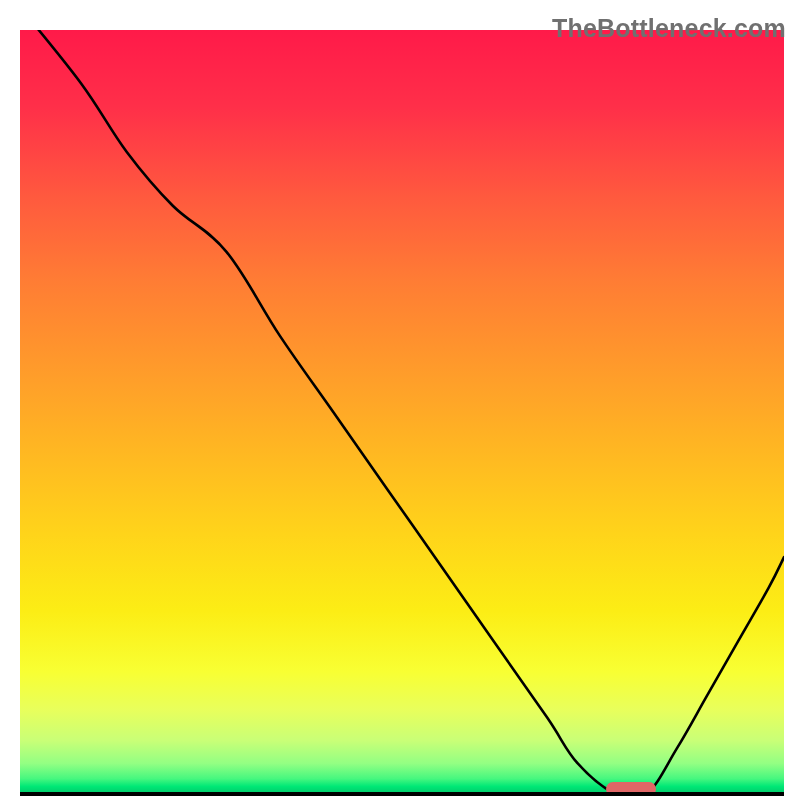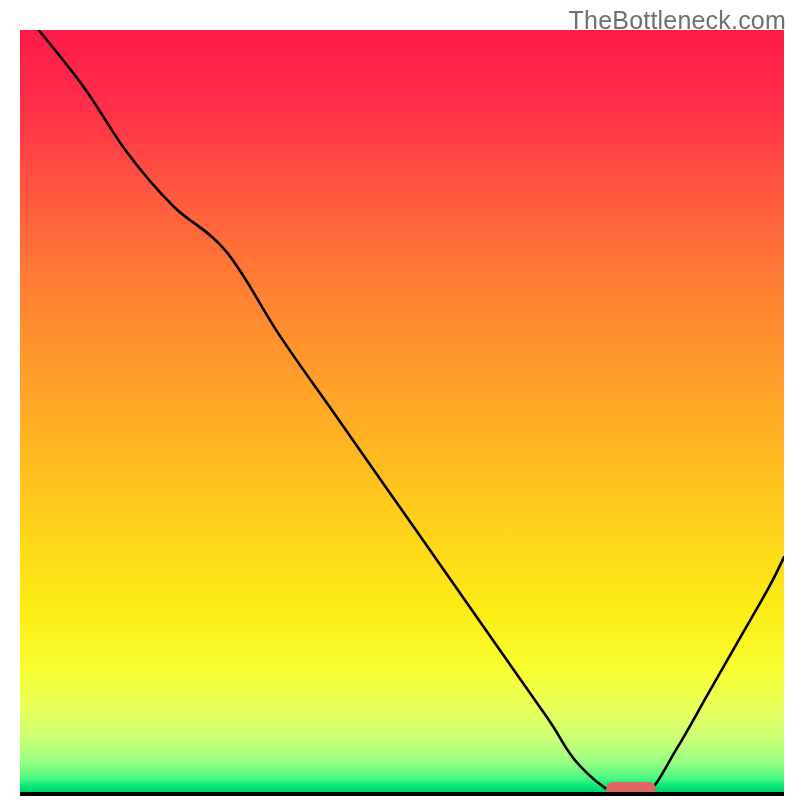--- a/index.html
+++ b/index.html
@@ -13,24 +13,24 @@
   }
 
   .chart-container {
     position: relative;
     width: 800px;
     height: 800px;
   }
 
   .watermark {
     position: absolute;
-    top: 6px;
+    top: 14px;
     right: 14px;
     font-size: 25px;
-    font-weight: 400;
+    font-weight: 700;
     color: #707070;
     letter-spacing: 0.2px;
     z-index: 20;
   }
 
   .plot-inner {
     position: absolute;
     left: 20px;
     top: 30px;
     width: 764px;

